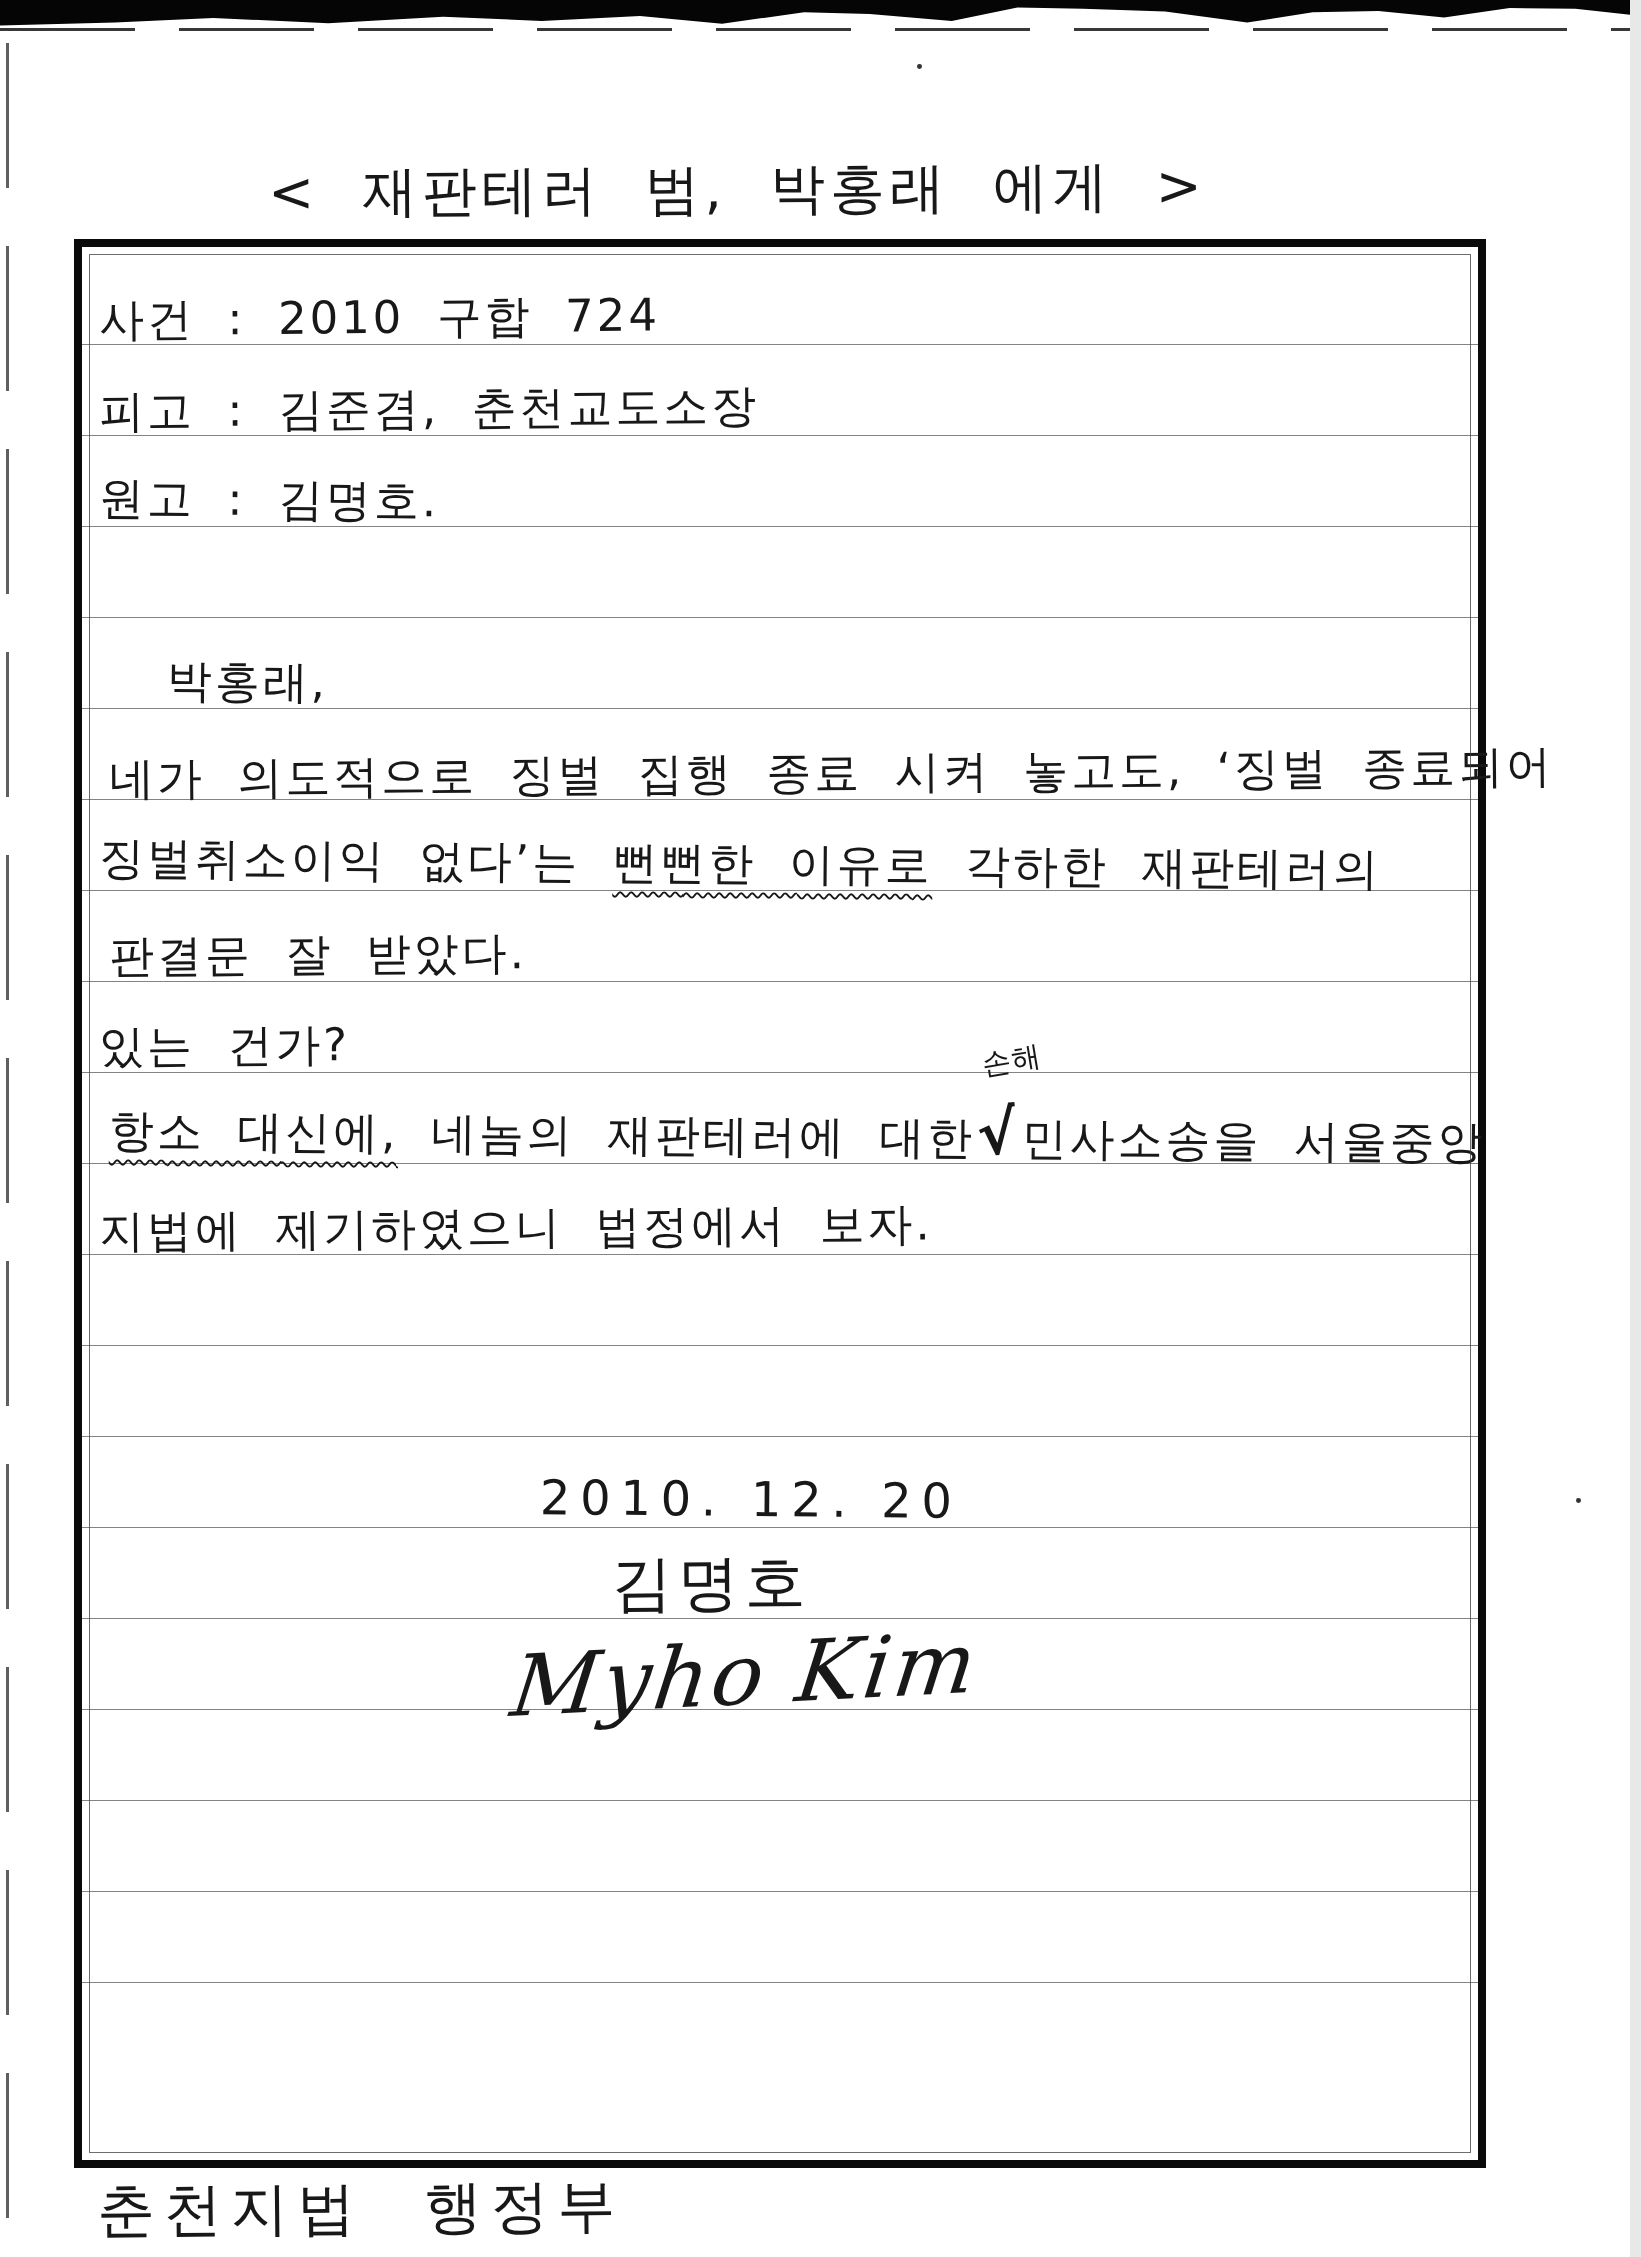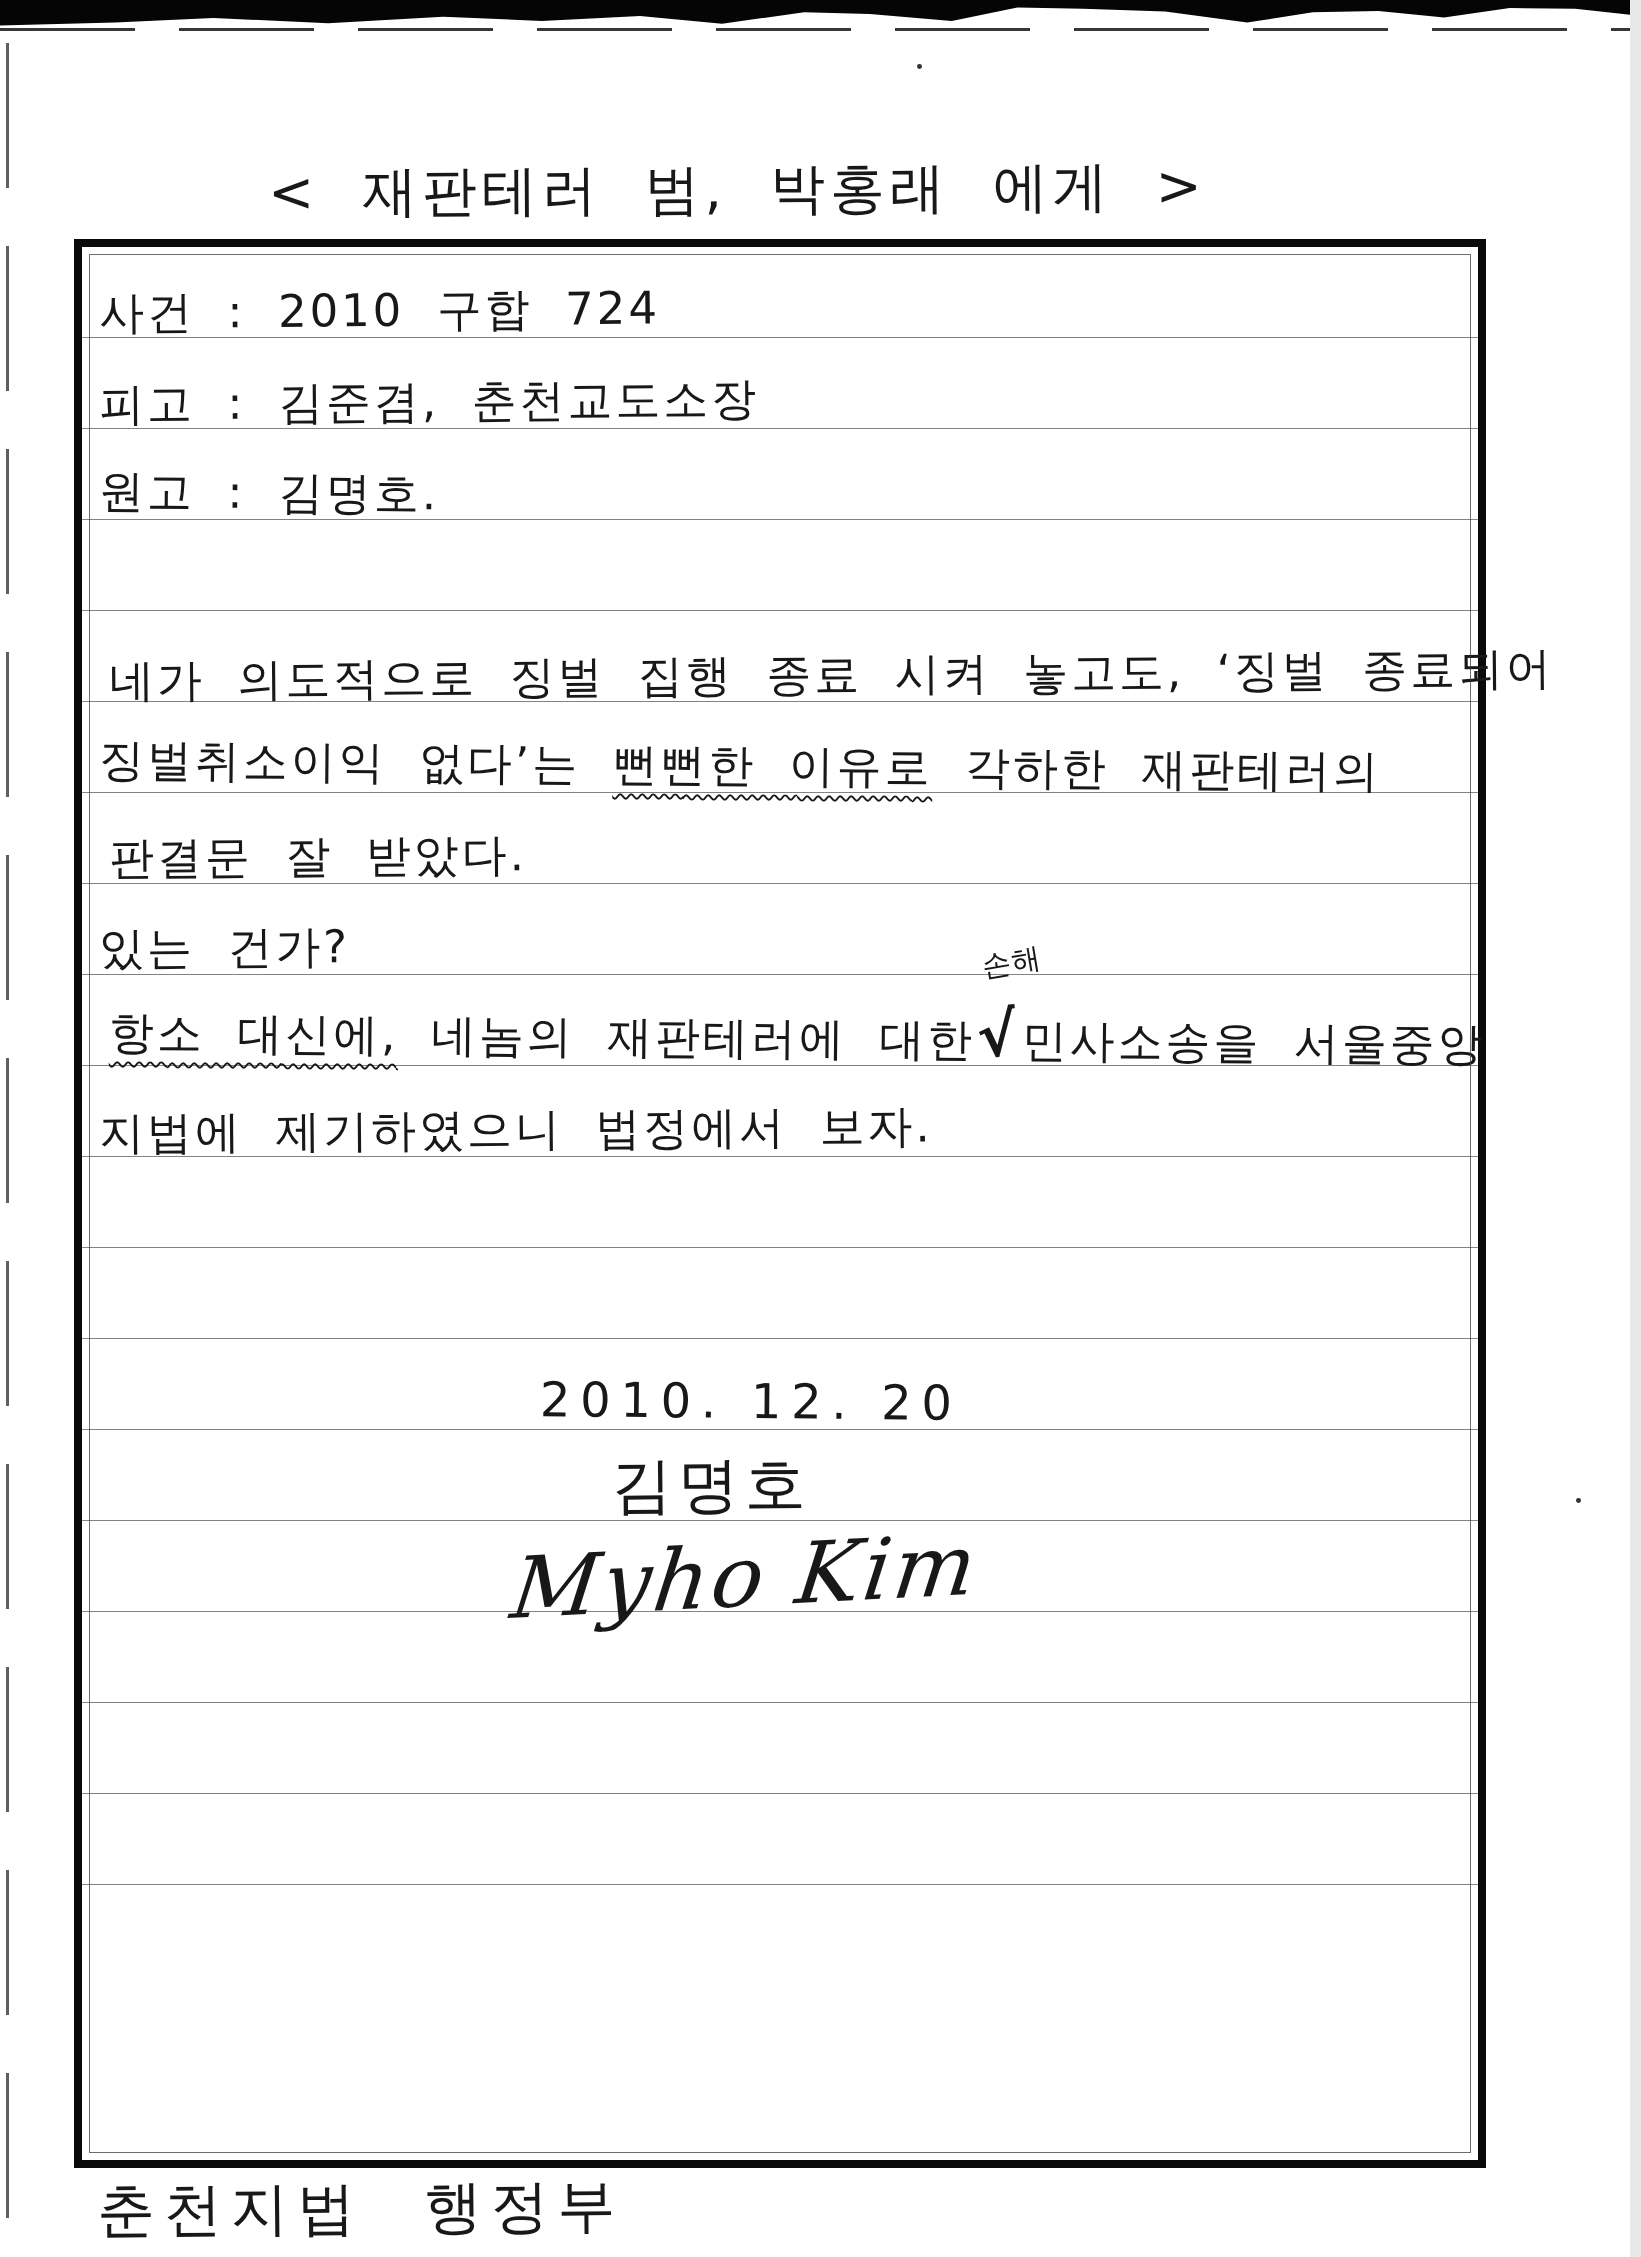--- a/index.html
+++ b/index.html
@@ -29,21 +29,21 @@
     word-spacing:21px;transform:rotate(-0.4deg);white-space:nowrap;
   }
   
   .frame{
     position:absolute;left:74px;top:239px;width:1412px;height:1929px;
     border:8.7px solid #0a0a0a;box-sizing:border-box;
   }
   .frame-inner-outline{
     position:absolute;inset:6.8px;border:1.9px solid #3c3c3c;opacity:.75;pointer-events:none;
   }
-  .rows{position:absolute;inset:0;padding-top:0;}
+  .rows{position:absolute;inset:0;padding-top:7px;}
   .row{
     height:91px;box-sizing:border-box;border-bottom:1.9px solid rgba(55,55,55,.62);
     display:flex;align-items:flex-end;padding:0 13.5px 2.9px 17.4px;
     font-size:45px;line-height:1.05;white-space:nowrap;
   }
   .row:last-child{border-bottom:none;}
   .tilt-a{display:inline-block;transform:rotate(-0.5deg);}
   .tilt-b{display:inline-block;transform:rotate(0.5deg);}
   .ls{letter-spacing:2.9px;word-spacing:15.4px;}
   .indent-s{padding-left:27px;}
@@ -96,20 +96,23 @@
       <div class="row">
         <span class="tilt-a ls">피고 : 김준겸, 춘천교도소장</span>
       </div>
 
       <div class="row">
         <span class="tilt-b ls">원고 : 김명호.</span>
       </div>
 
       <div class="row"></div>
 
+      <div class="row indent-m">
+        <span class="tilt-b ls">박홍래,</span>
+      </div>
 
       <div class="row indent-s">
         <span class="tilt-a ls">네가 의도적으로 징벌 집행 종료 시켜 놓고도, ‘징벌 종료되어</span>
       </div>
 
       <div class="row">
         <span class="tilt-b ls">
           <span>징벌취소이익 없다’는 </span><span class="uwavy">뻔뻔한 이유로</span><span> 각하한 재판테러의</span>
         </span>
       </div>

